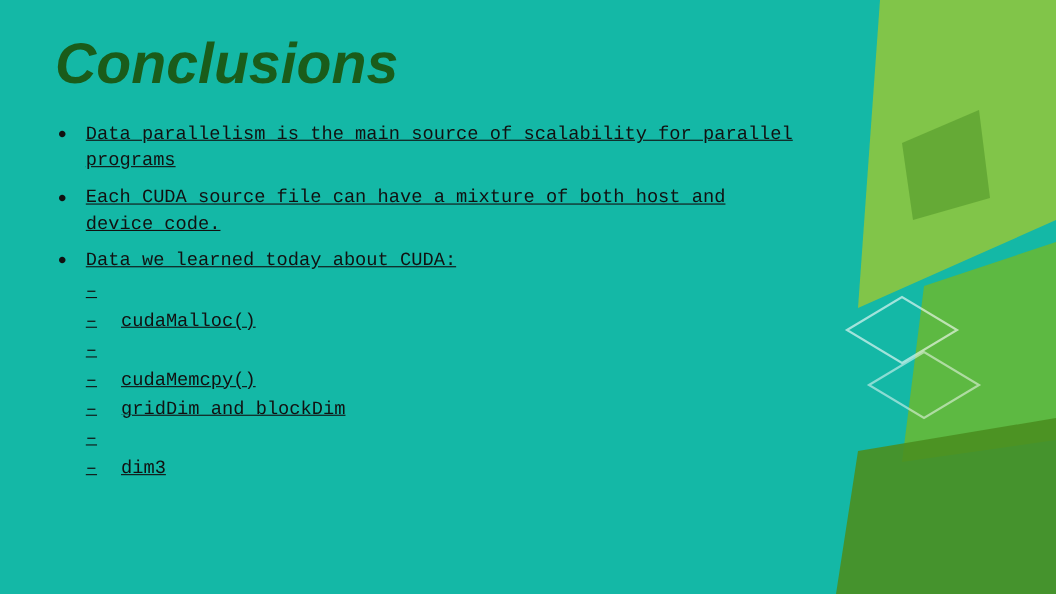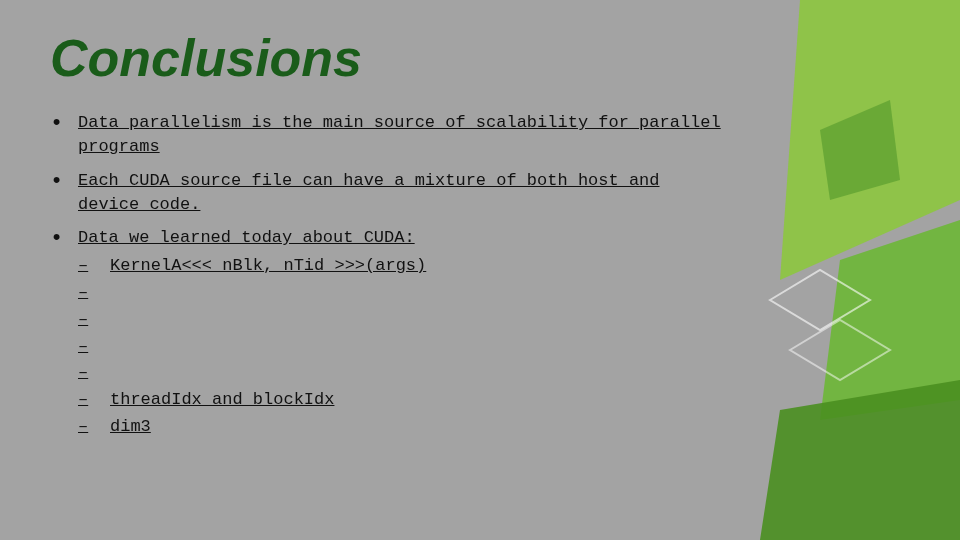--- a/index.html
+++ b/index.html
@@ -10,21 +10,21 @@
       overflow: hidden;
       font-family: 'Courier New', Courier, monospace;
       background: #ffffff;
       position: relative;
     }
 
     .slide-container {
       width: 960px;
       height: 540px;
       position: relative;
-      background: #a3a3a3;
+      background: #14b8a6;
       overflow: hidden;
     }
 
     
     .deco-right {
       position: absolute;
       right: 0;
       top: 0;
       width: 220px;
       height: 540px;
@@ -133,37 +133,38 @@
         <span class="bullet-text">Each CUDA source file can have a mixture of both host and device code.</span>
       </li>
 
       <li>
         <span class="bullet-dot">•</span>
         <span class="bullet-text">
           <span>Data we learned today about CUDA:</span>
           <ul class="sub-list">
             <li>
               <span class="sub-dash">–</span>
-              <span>KernelA&lt;&lt;&lt; nBlk, nTid &gt;&gt;&gt;(args)</span>
+            </li>
+            <li>
+              <span class="sub-dash">–</span>
+              <span>cudaMalloc()</span>
             </li>
             <li>
               <span class="sub-dash">–</span>
             </li>
             <li>
               <span class="sub-dash">–</span>
+              <span>cudaMemcpy()</span>
             </li>
             <li>
               <span class="sub-dash">–</span>
+              <span>gridDim and blockDim</span>
             </li>
             <li>
               <span class="sub-dash">–</span>
-            </li>
-            <li>
-              <span class="sub-dash">–</span>
-              <span>threadIdx and blockIdx</span>
             </li>
             <li>
               <span class="sub-dash">–</span>
               <span>dim3</span>
             </li>
           </ul>
         </span>
       </li>
 
     </ul>

